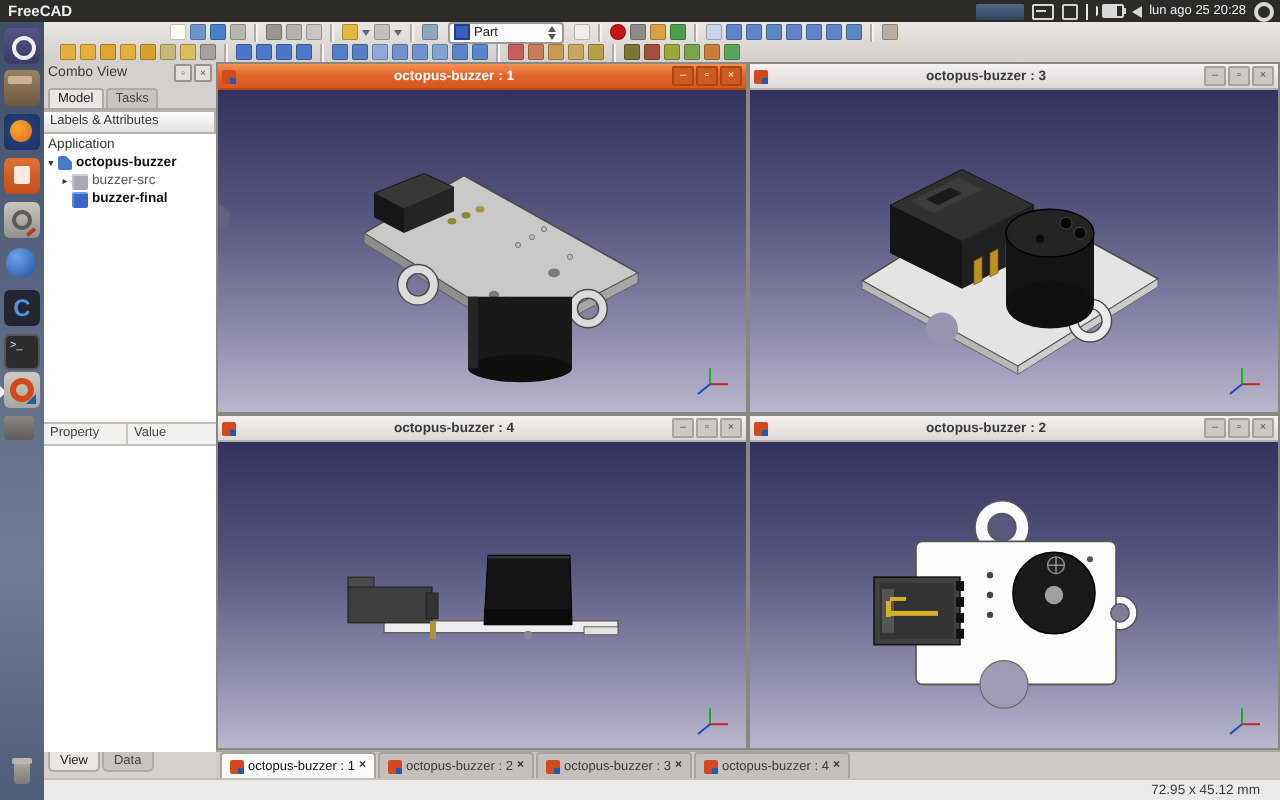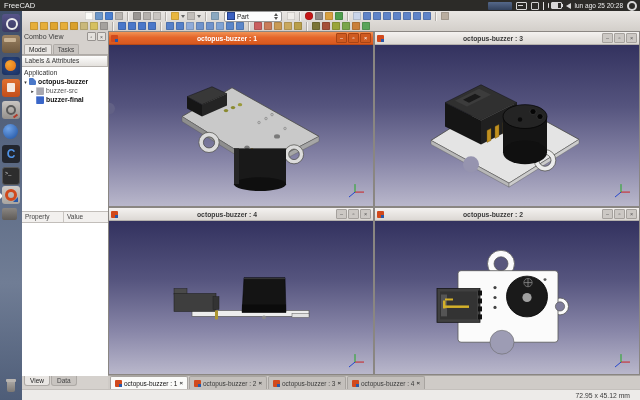--- a/index.html
+++ b/index.html
@@ -2,21 +2,21 @@
 <html><head>
 <meta charset="utf-8">
 <style>
   html,body{margin:0;padding:0;background:#222;}
   #screen{position:relative;width:640px;height:400px;overflow:hidden;
     font-family:"Liberation Sans","DejaVu Sans",sans-serif;font-size:7px;color:#333;
     -webkit-font-smoothing:antialiased;}
   
   #panel{position:absolute;left:0;top:0;width:640px;height:11px;background:#2c2b28;
     display:flex;align-items:center;color:#efefef;}
-  #panel .ptitle{font-weight:normal;font-size:7.5px;margin-left:4px;}
+  #panel .ptitle{font-weight:bold;font-size:7.5px;margin-left:4px;}
   #tray{margin-left:auto;display:flex;align-items:center;gap:4px;margin-right:3px;}
   .tapplet{width:24px;height:8px;border-radius:1px;background:linear-gradient(#55688a,#32415c);}
   .tkbd{width:9px;height:6px;border:1px solid #d8d8d8;border-radius:1px;position:relative;}
   .tkbd:after{content:"";position:absolute;left:1px;top:2px;width:5px;height:1px;background:#d8d8d8;}
   .tinp{width:6px;height:6px;border:1px solid #cfcfcf;border-radius:1px;}
   .tbt{width:3px;height:8px;border-left:1px solid #e6e6e6;position:relative;}
   .tbt:before,.tbt:after{content:"";position:absolute;left:0;width:4px;height:3px;border-right:1px solid #e6e6e6;transform:skewY(30deg);}
   .tbt:before{top:0;} .tbt:after{top:4px;transform:skewY(-30deg);}
   .tbat{width:9px;height:5px;border:1px solid #d8d8d8;border-radius:1px;position:relative;background:linear-gradient(90deg,#d8d8d8 70%,transparent 70%);}
   .tbat:after{content:"";position:absolute;right:-2px;top:1px;width:1px;height:3px;background:#d8d8d8;}

